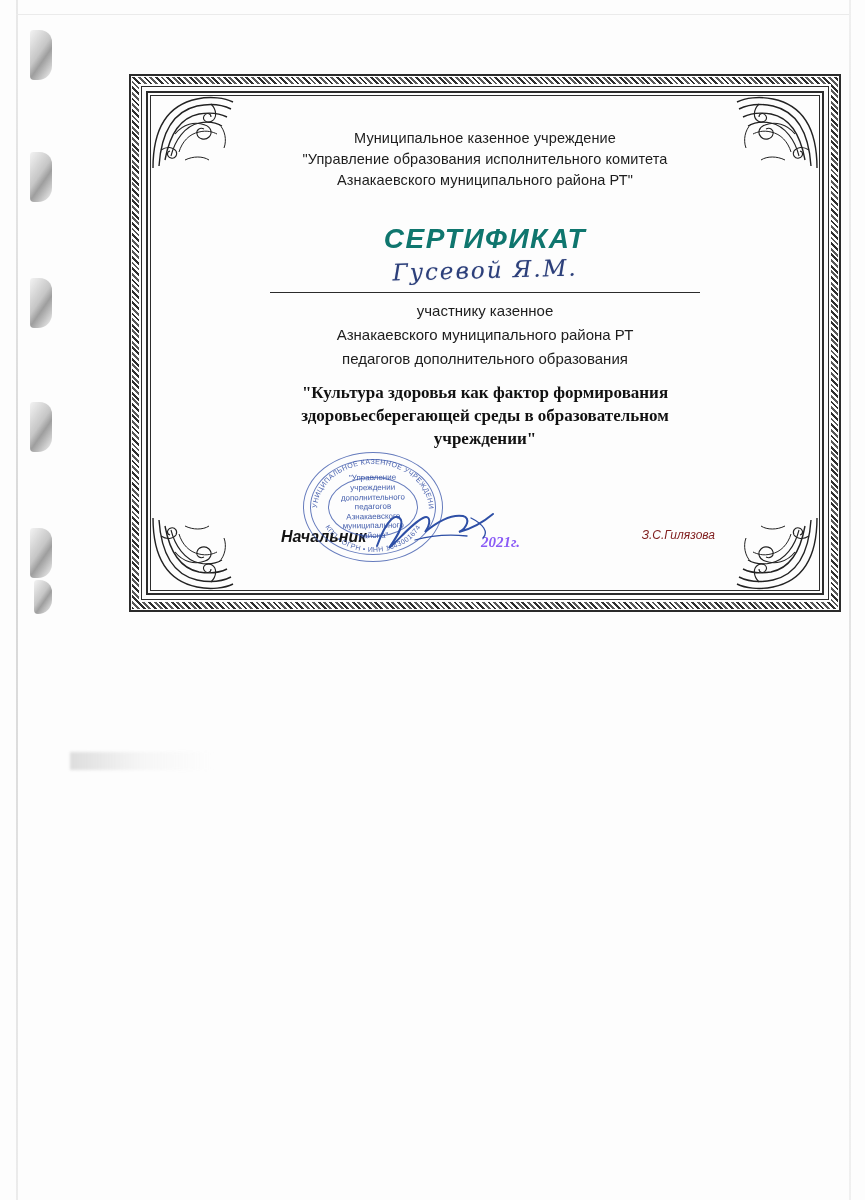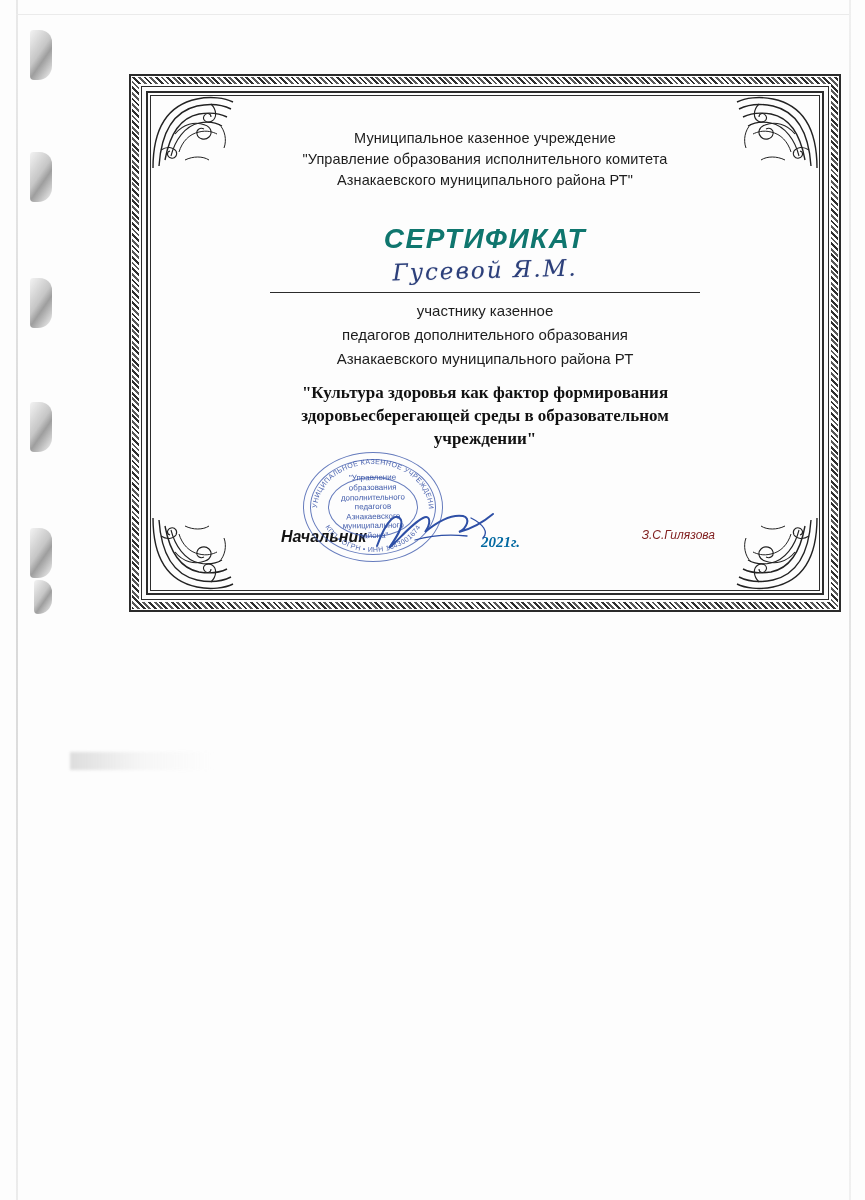--- a/index.html
+++ b/index.html
@@ -215,21 +215,21 @@
     font-weight: bold;
     color: #141414;
   }
   #sign-date {
     position: absolute;
     left: 322px;
     top: 10px;
     font-size: 15px;
     font-weight: bold;
     font-family: "Liberation Serif", serif;
-    color: #0369a1;
+    color: #8b5cf6;
     text-align: center;
   }
   #sign-name {
     position: absolute;
     right: 88px;
     top: 4px;
     font-size: 12px;
     color: #7f1d1d;
   }
 
@@ -379,22 +379,22 @@
     <div id="cert-title">СЕРТИФИКАТ</div>
 
 
     <div id="name-line-wrap">
       <div id="recipient-name">Гусевой Я.М.</div>
       <div id="name-rule"></div>
     </div>
 
     <div id="role-block">
       <div class="role-line">участнику казенное</div>
+      <div class="role-line">Азнакаевского муниципального района РТ</div>
       <div class="role-line">педагогов дополнительного образования</div>
-      <div class="role-line">Азнакаевского муниципального района РТ</div>
     </div>
 
     <div id="seminar-title">"Культура здоровья как фактор формирования здоровьесберегающей среды в образовательном учреждении"</div>
 
     <div id="sign-row">
       <div id="sign-title">Начальник</div>
       <div id="sign-date">2021г.</div>
       <div id="sign-name">З.С.Гилязова</div>
     </div>
 
@@ -407,21 +407,21 @@
     <svg class="stamp-arc" viewBox="0 0 140 110">
       <defs>
         <path id="arcTop" d="M 14 58 A 56 46 0 0 1 126 58"></path>
         <path id="arcBottom" d="M 18 58 A 52 42 0 0 0 122 58"></path>
       </defs>
       <text><textPath href="#arcTop" startOffset="50%" text-anchor="middle">• МУНИЦИПАЛЬНОЕ КАЗЕННОЕ УЧРЕЖДЕНИЕ •</textPath></text>
       <text><textPath href="#arcBottom" startOffset="50%" text-anchor="middle">КПП • ОГРН • ИНН 1643001674</textPath></text>
     </svg>
     <div id="stamp-center-text">
       <div>"Управление</div>
-      <div>образования</div>
+      <div>учреждении</div>
       <div>дополнительного</div>
       <div>педагогов</div>
       <div>Азнакаевского</div>
       <div>муниципального</div>
       <div>района"</div>
     </div>
   </div>
 
   <svg id="ink-signature" viewBox="0 0 130 56">
     <g fill="none" stroke="#2e4fa6" stroke-width="2" stroke-linecap="round">

